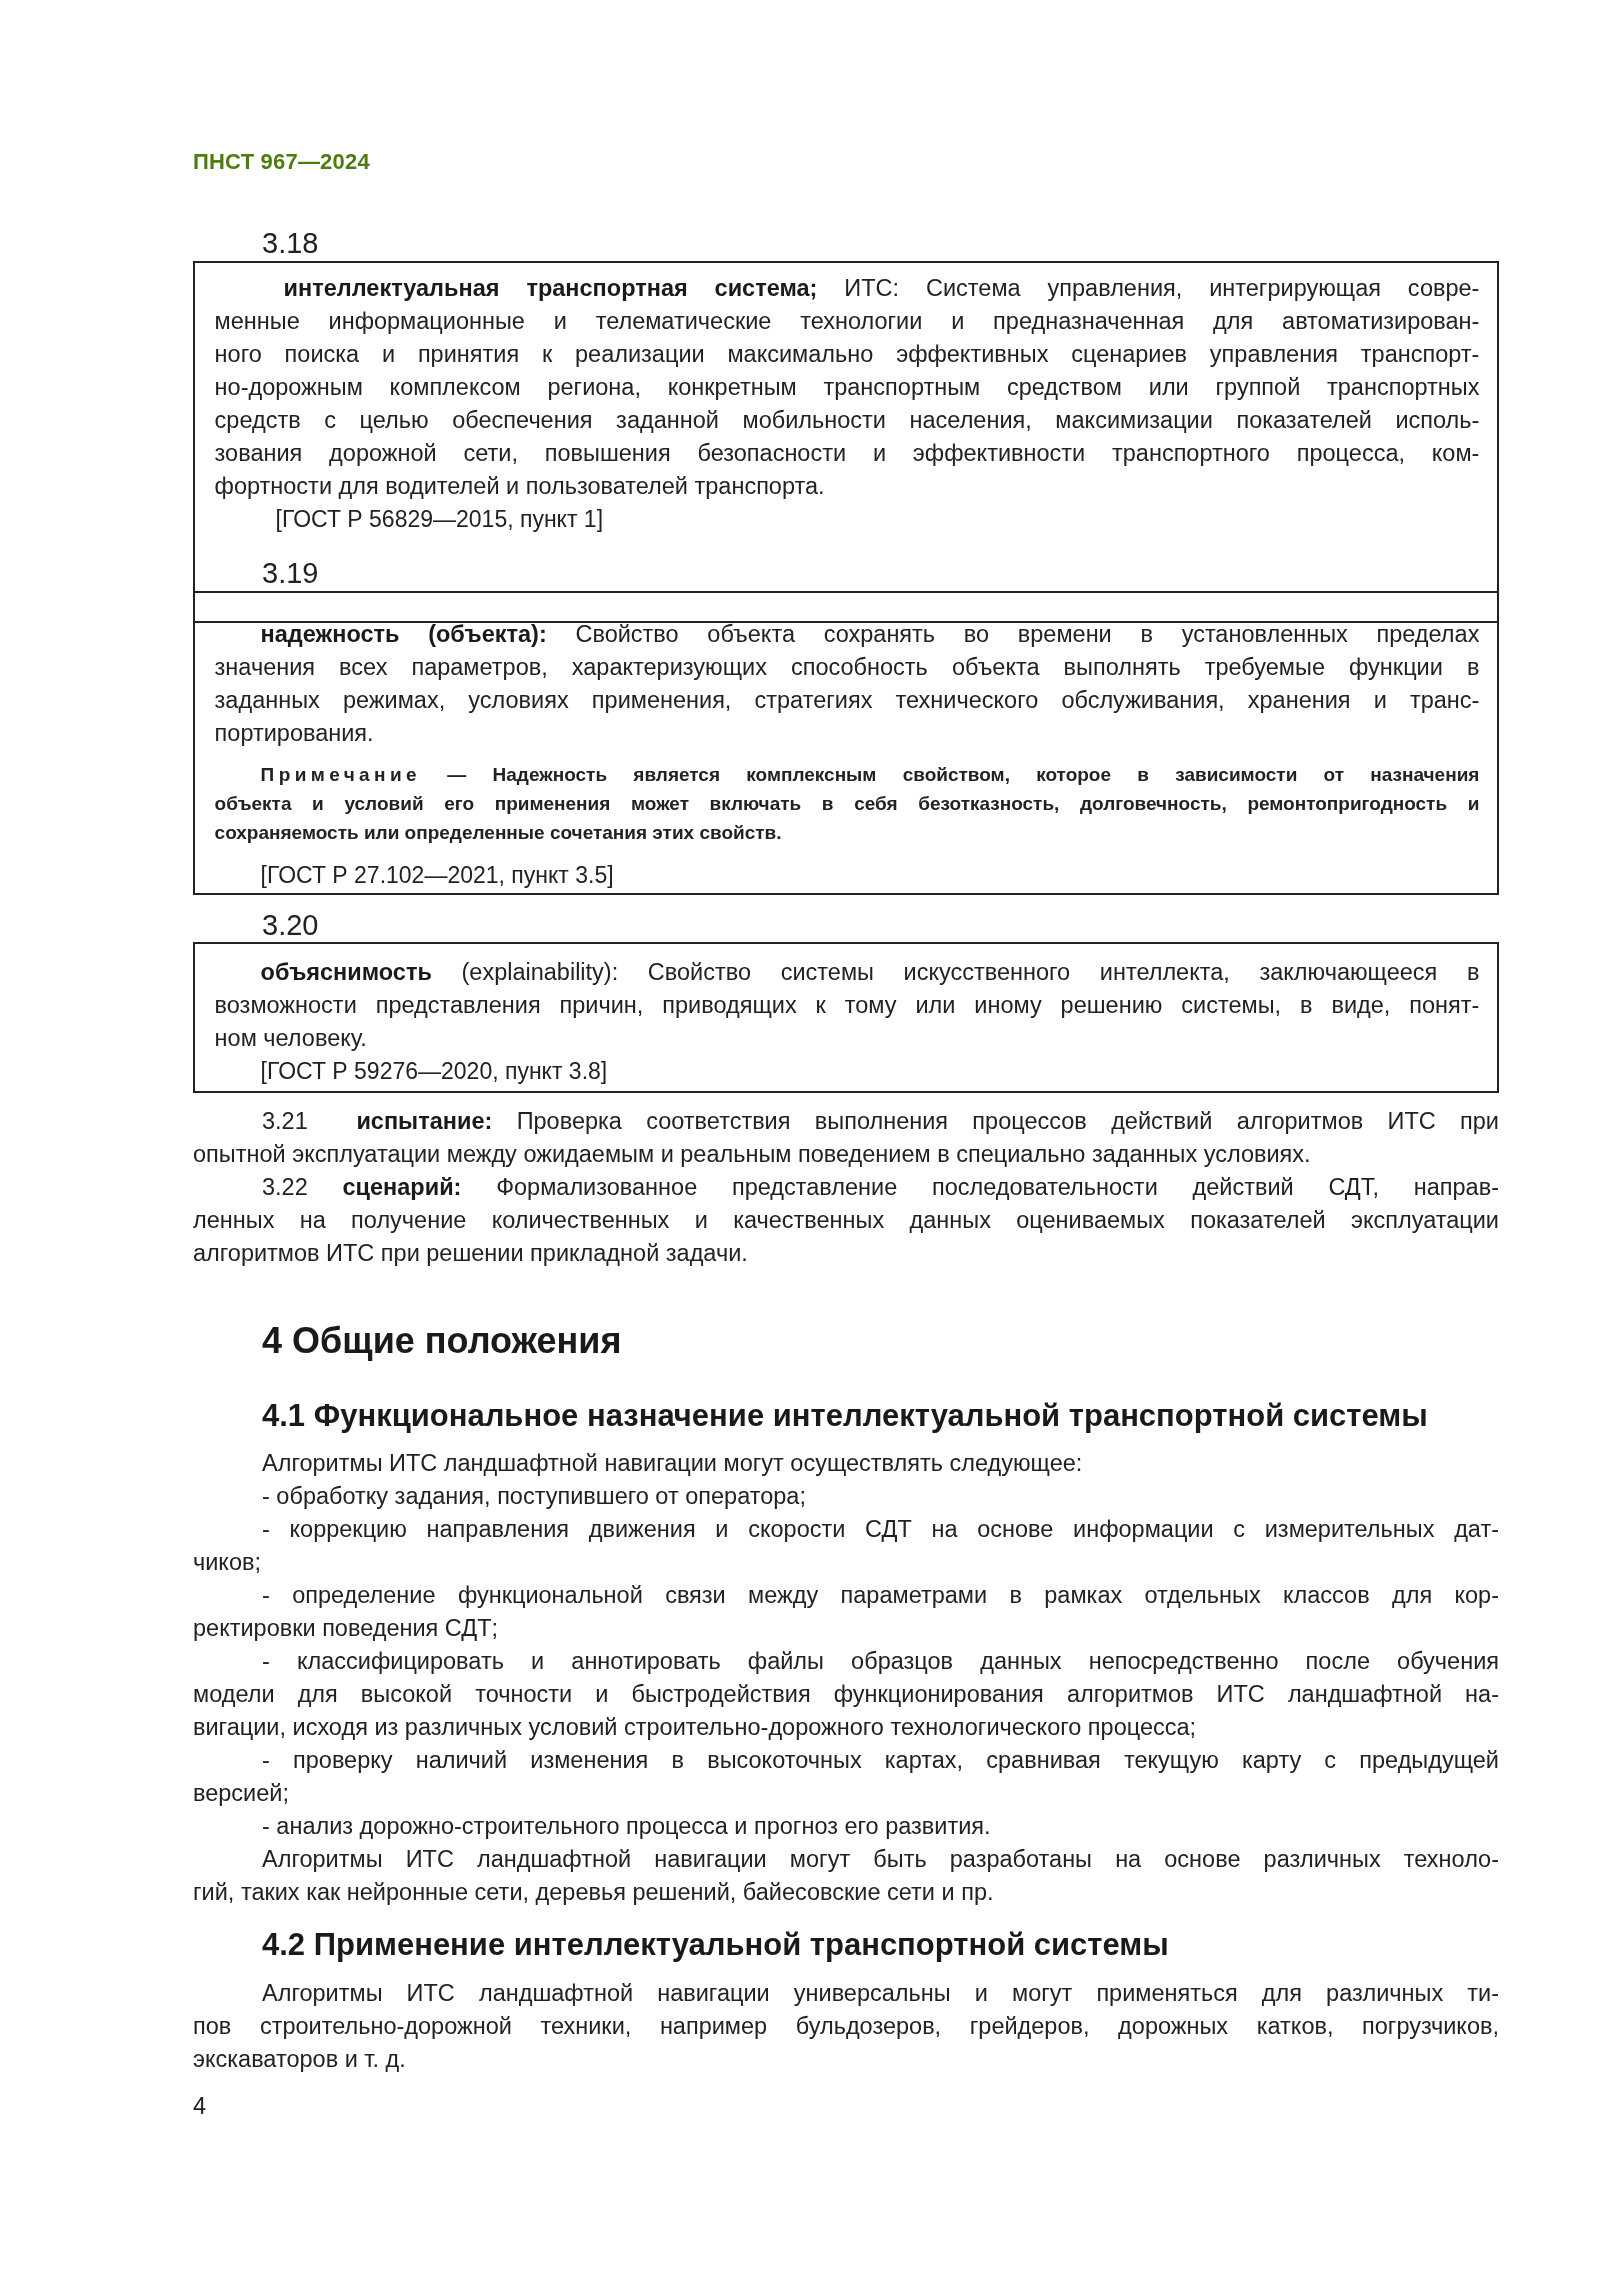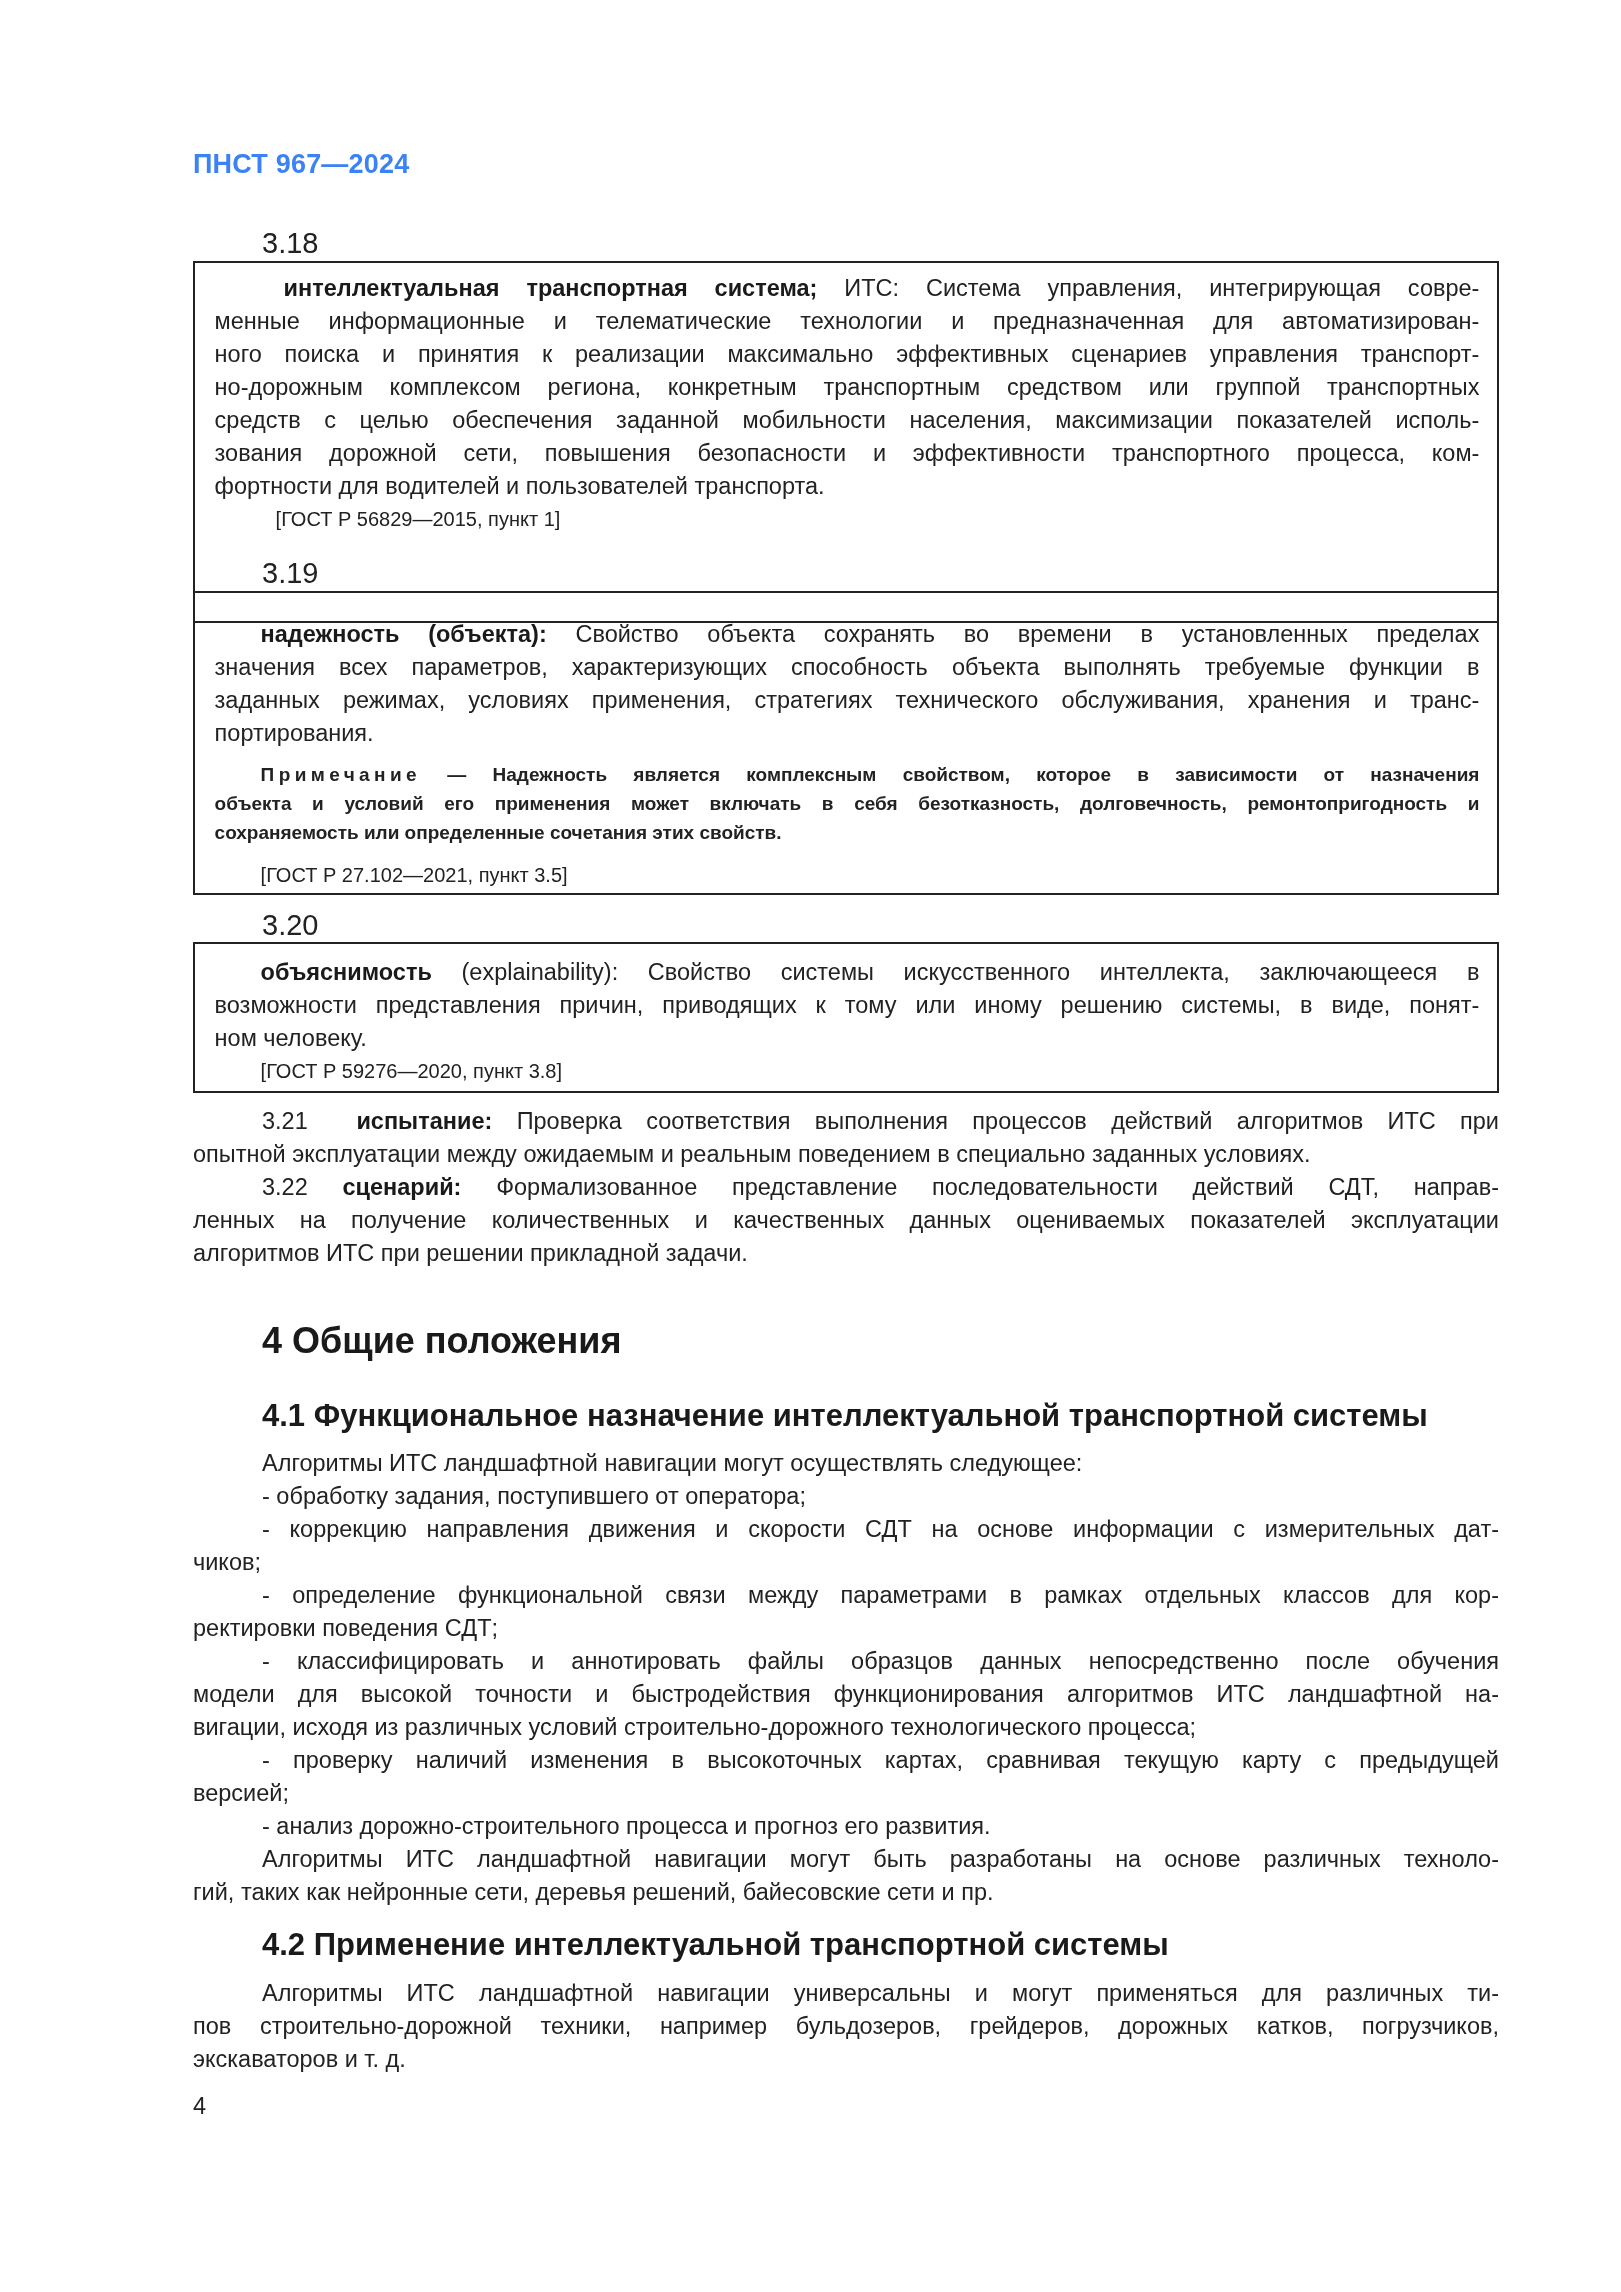--- a/index.html
+++ b/index.html
@@ -2,36 +2,36 @@
 <html><head>
 <meta charset="utf-8">
 <style>
   html, body { margin: 0; padding: 0; background: #ffffff; }
   body {
     width: 1621px; height: 2293px; position: relative; overflow: hidden;
     font-family: "Liberation Sans", sans-serif; color: #222222;
   }
   .abs { position: absolute; }
   .header {
-    left: 193px; top: 149px; font-size: 27px; font-weight: bold; color: #3b82f6;
+    left: 193px; top: 149px; font-size: 22px; font-weight: bold; color: #4d7c0f;
     letter-spacing: 0.2px;
   }
   .term-num { font-size: 29px; left: 262px; color: #222; }
   .box {
     left: 193px; width: 1306px; border: 2.9px solid #222222; box-sizing: border-box;
     padding: 0 17.6px 0 19.6px;
   }
   .line {
     font-size: 23.5px; line-height: 33px; text-align: justify; text-align-last: justify;
     white-space: nowrap; overflow: hidden; height: 33px;
   }
   .line.last { text-align-last: left; }
   .indent { padding-left: 69px; }
   .bold { font-weight: bold; color: #1a1a1a; }
-  .src { font-size: 20px; line-height: 33px; padding-left: 69px; }
+  .src { font-size: 23px; line-height: 33px; padding-left: 69px; }
   .note-line {
     font-size: 19px; line-height: 29px; text-align: justify; text-align-last: justify;
     white-space: nowrap; overflow: hidden; height: 29px; font-weight: bold;
   }
   .note-line.last { text-align-last: left; }
   .spaced { letter-spacing: 4.4px; }
   .body-block { left: 193px; width: 1306px; }
   .h1 { left: 262px; font-size: 36px; font-weight: bold; color: #1a1a1a; }
   .h2 { left: 262px; font-size: 31px; font-weight: bold; color: #1a1a1a; }
   .pagenum { left: 193px; font-size: 23.5px; }

